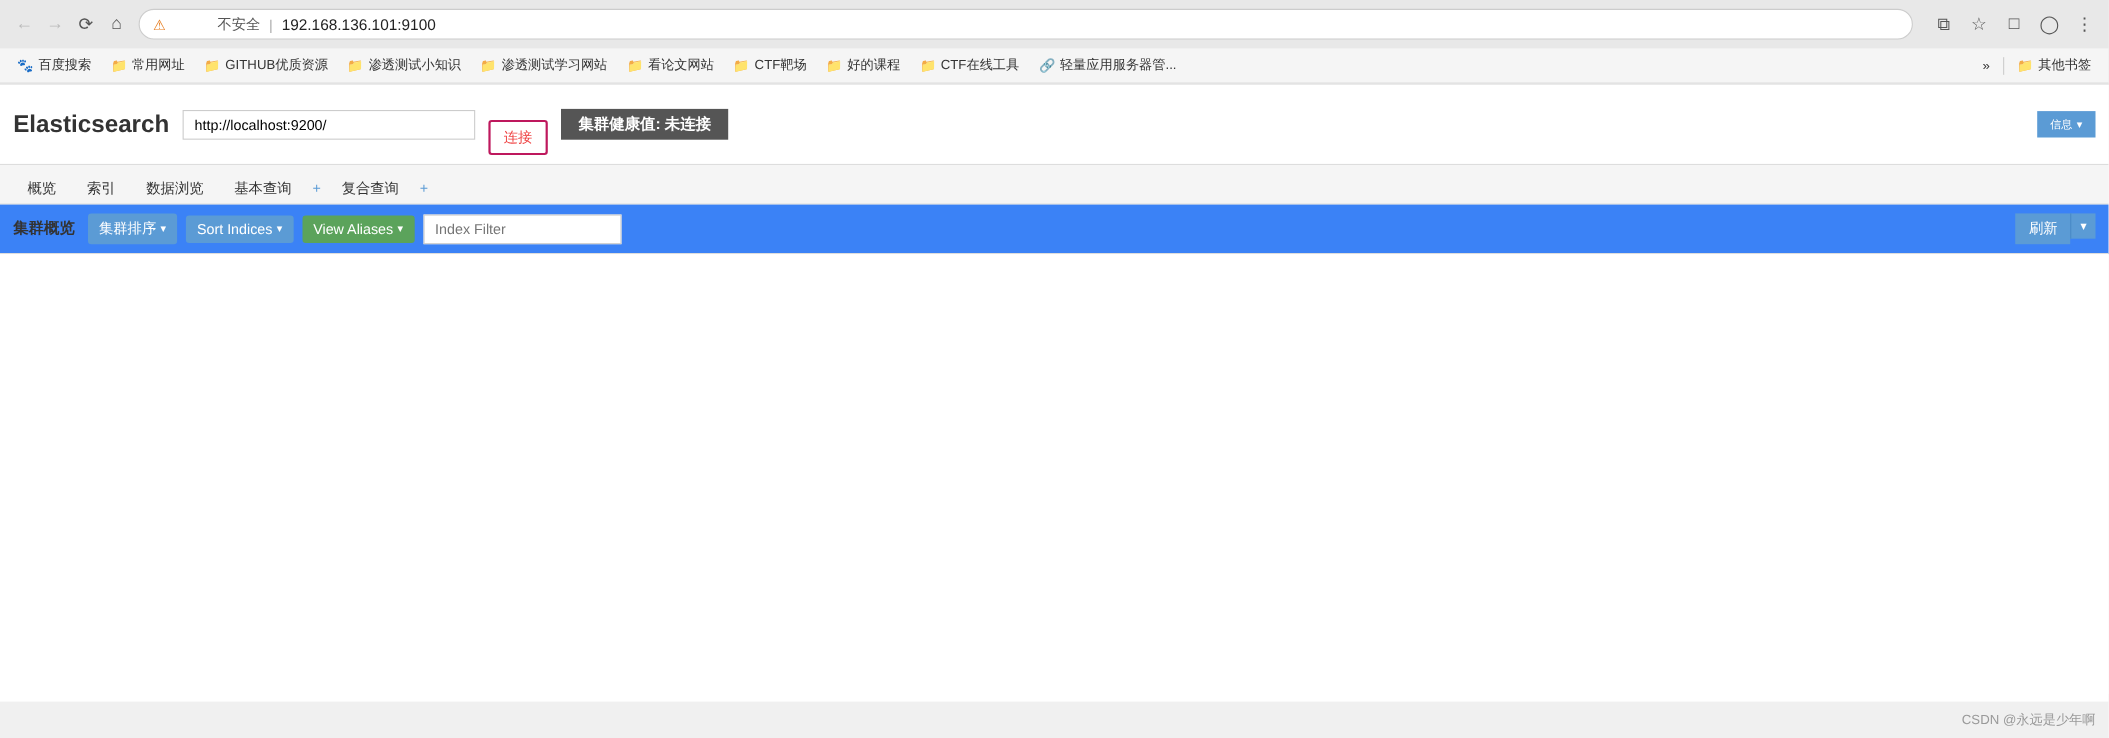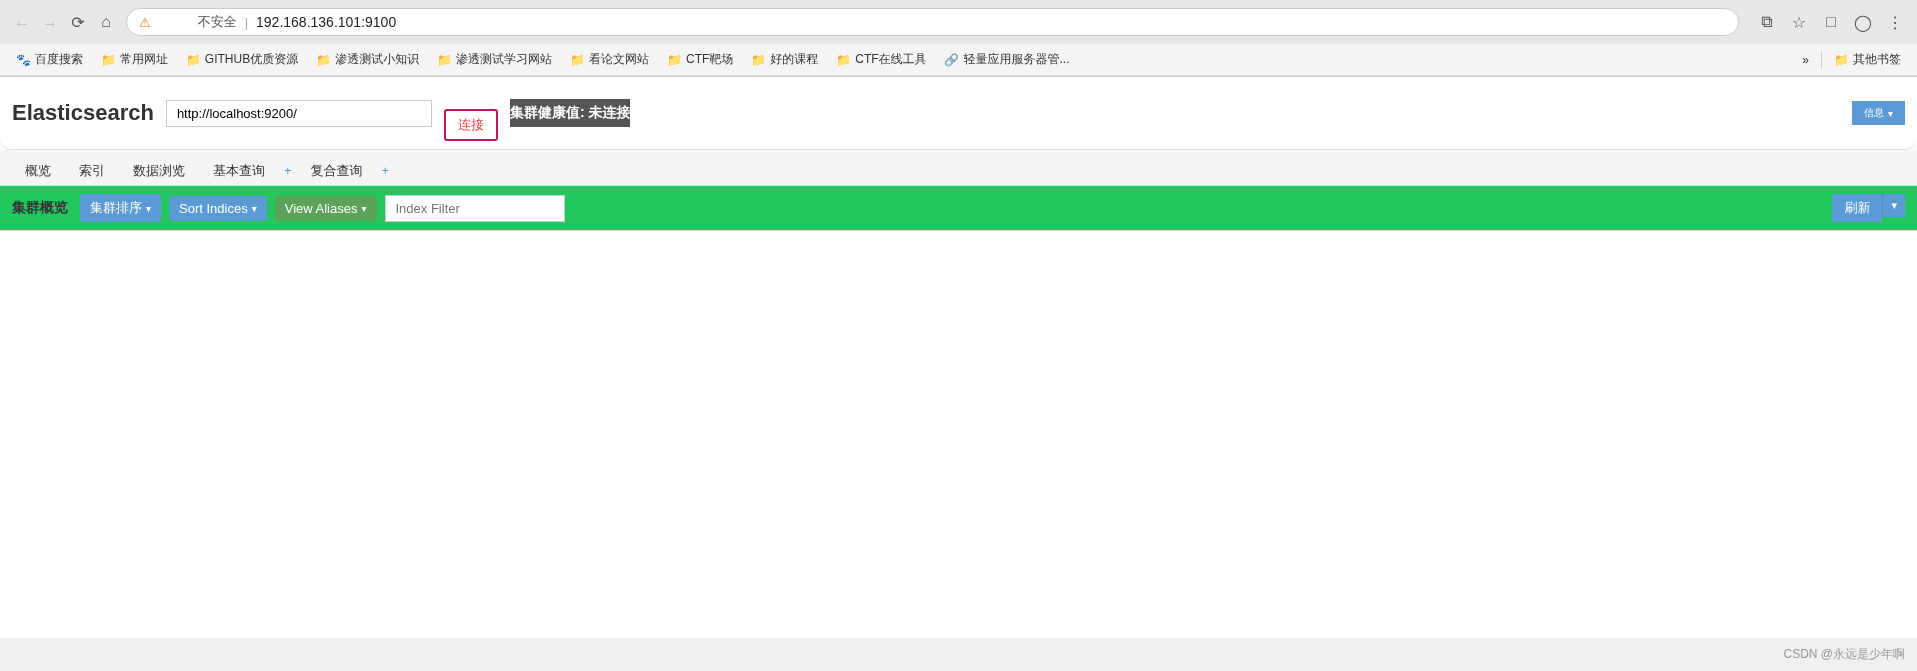--- a/index.html
+++ b/index.html
@@ -148,21 +148,20 @@
     }
 
     
     .app-header {
       display: flex;
       align-items: center;
       padding: 8px 12px;
       background: white;
       border-bottom: 1px solid #ddd;
       gap: 12px;
-      border-radius: 12px;
     }
 
     .app-title {
       font-size: 22px;
       font-weight: bold;
       color: #333;
     }
 
     .server-input {
       border: 1px solid #ccc;
@@ -179,21 +178,21 @@
       cursor: pointer;
       font-size: 13px;
       color: #ef4444;
       border-radius: 3px;
       margin-top: 24px;
     }
 
     .cluster-health {
       background: #555;
       color: white;
-      padding: 5px 0;
+      padding: 5px 16px;
       font-size: 14px;
       font-weight: bold;
     }
 
     .info-btn {
       margin-left: auto;
       background: #5b9bd5;
       color: white;
       border: none;
       padding: 5px 12px;
@@ -230,21 +229,21 @@
       cursor: pointer;
       padding: 5px 4px;
       font-size: 13px;
     }
 
     
     .sub-toolbar {
       display: flex;
       align-items: center;
       padding: 8px 12px;
-      background: #22c55e;
+      background: #3b82f6;
       border-bottom: 1px solid #ddd;
       gap: 8px;
     }
 
     .cluster-overview-label {
       font-size: 14px;
       font-weight: bold;
       color: #333;
       margin-right: 4px;
     }

